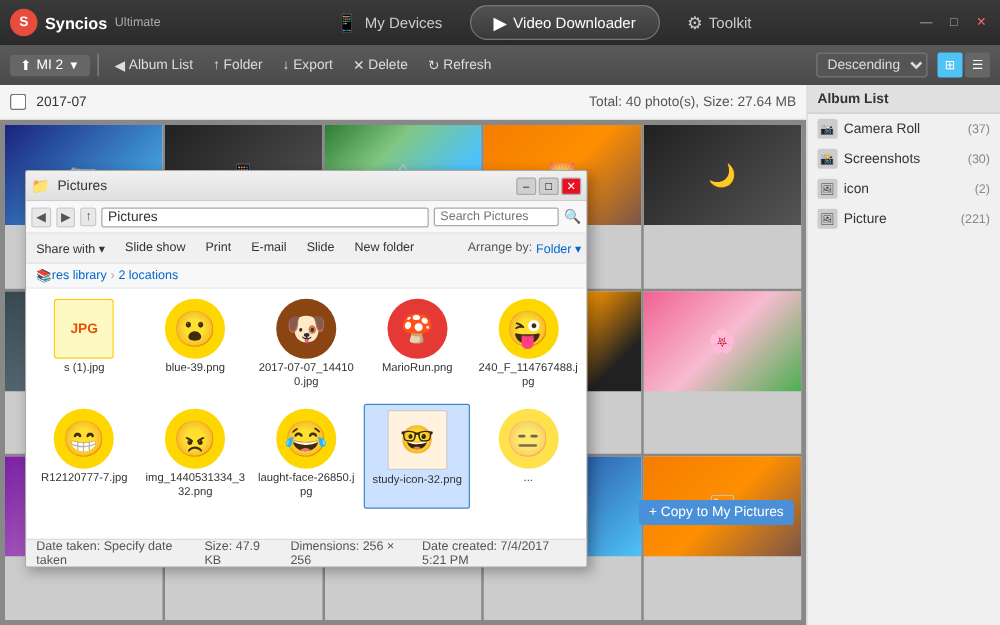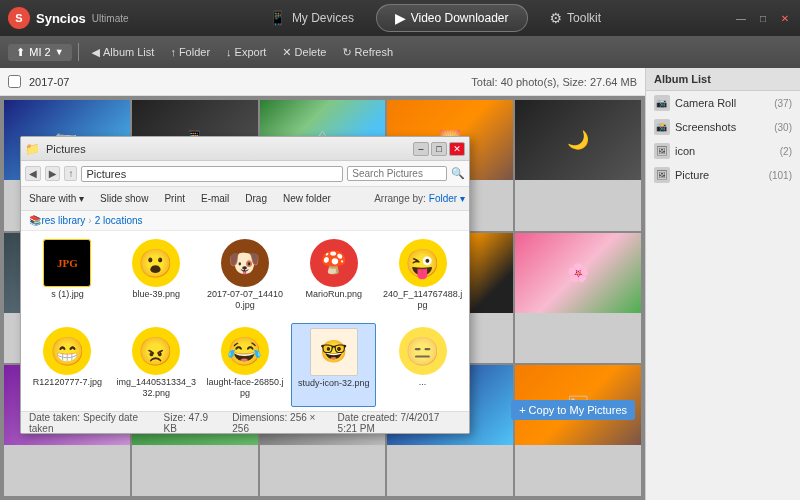--- a/index.html
+++ b/index.html
@@ -343,38 +343,38 @@
       overflow: hidden;
     }
     .file-name { font-size: 9px; color: #333; line-height: 1.2; }
 
     .dialog-statusbar {
       background: #f0f0f0;
       border-top: 1px solid #ddd;
       padding: 2px 8px;
       display: flex; align-items: center; gap: 16px;
       height: 22px;
-      font-size: 10px; color: #555;
+      font-size: 10px; color: #555; margin-top: 20px;
     }
 
     
     .emoji-yellow {
       width: 48px; height: 48px;
       background: #ffd700;
       border-radius: 50%;
       display: flex; align-items: center; justify-content: center;
       font-size: 28px;
     }
     .file-doc {
       width: 48px; height: 48px;
-      background: #000000;
+      background: #fef9c3;
       border: 1px solid #ffcc02;
       border-radius: 3px;
       display: flex; align-items: center; justify-content: center;
-      font-size: 11px; color: #e65100; font-weight: bold; font-family: Liberation Serif, serif;
+      font-size: 11px; color: #e65100; font-weight: bold;
     }
 
     
     .photo-placeholder {
       width: 100%; height: 80px;
       display: flex; align-items: center; justify-content: center;
       background: #888;
       color: #ccc; font-size: 18px;
     }
     .photo-blue { background: linear-gradient(135deg, #1a237e, #4fc3f7); }
@@ -442,20 +442,30 @@
   </div>
   <div class="toolbar-btn">
     <span>✕</span>
     <span>Delete</span>
   </div>
   <div class="toolbar-btn">
     <span>↻</span>
     <span>Refresh</span>
   </div>
 
+  <div class="toolbar-sort">
+    <select class="sort-dropdown">
+      <option>Descending</option>
+      <option>Ascending</option>
+    </select>
+    <div class="view-icons">
+      <div class="view-icon-btn">⊞</div>
+      <div class="view-icon-btn secondary">☰</div>
+    </div>
+  </div>
 </div>
 
 <div id="main">
 
   <div id="photo-area">
 
     <div class="album-header">
       <div class="album-date">
         <input type="checkbox" style="margin-right: 4px;">
         <span>2017-07</span>
@@ -540,21 +550,21 @@
         <input class="addr-input" type="text" value="Pictures" style="">
         <input class="addr-search" type="text" placeholder="Search Pictures" style="">
         <span style="font-size:11px;color:#888;">🔍</span>
       </div>
 
       <div class="dialog-toolbar">
         <span class="dialog-tb-btn">Share with ▾</span>
         <span class="dialog-tb-btn">Slide show</span>
         <span class="dialog-tb-btn">Print</span>
         <span class="dialog-tb-btn">E-mail</span>
-        <span class="dialog-tb-btn">Drag</span>
+        <span class="dialog-tb-btn">Slide</span>
         <span class="dialog-tb-btn">New folder</span>
         <div class="dialog-arrange">
           <span>Arrange by:</span>
           <span style="color:#0066cc;cursor:pointer;">Folder ▾</span>
         </div>
       </div>
 
       <div class="dialog-breadcrumb">
         <span style="color:#333;">📚 </span>
         <span style="color:#0066cc;cursor:pointer;">res library</span>
@@ -632,17 +642,17 @@
       <span class="sidebar-count">(30)</span>
     </div>
     <div class="sidebar-item">
       <div class="sidebar-item-icon">🖼</div>
       <span>icon</span>
       <span class="sidebar-count">(2)</span>
     </div>
     <div class="sidebar-item">
       <div class="sidebar-item-icon">🖼</div>
       <span>Picture</span>
-      <span class="sidebar-count">(101)</span>
+      <span class="sidebar-count">(221)</span>
     </div>
   </div>
 
 </div>
 
 </body></html>

